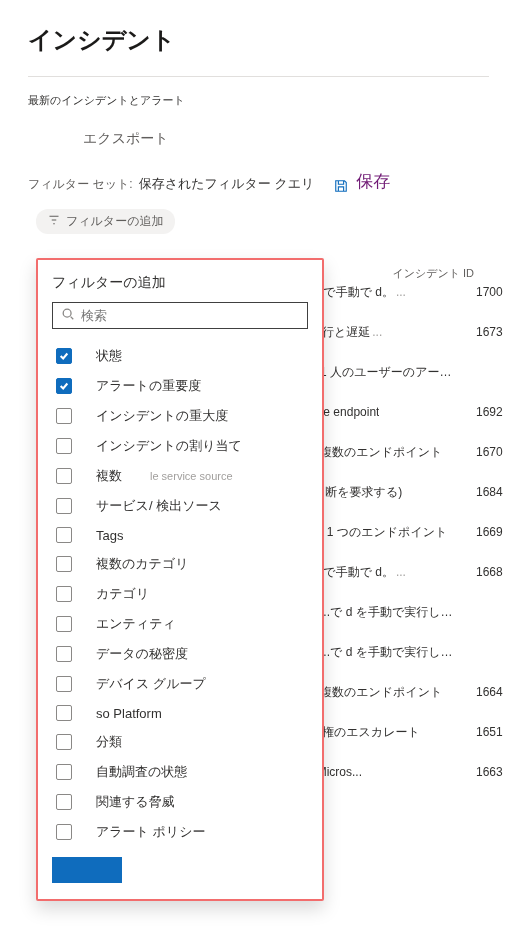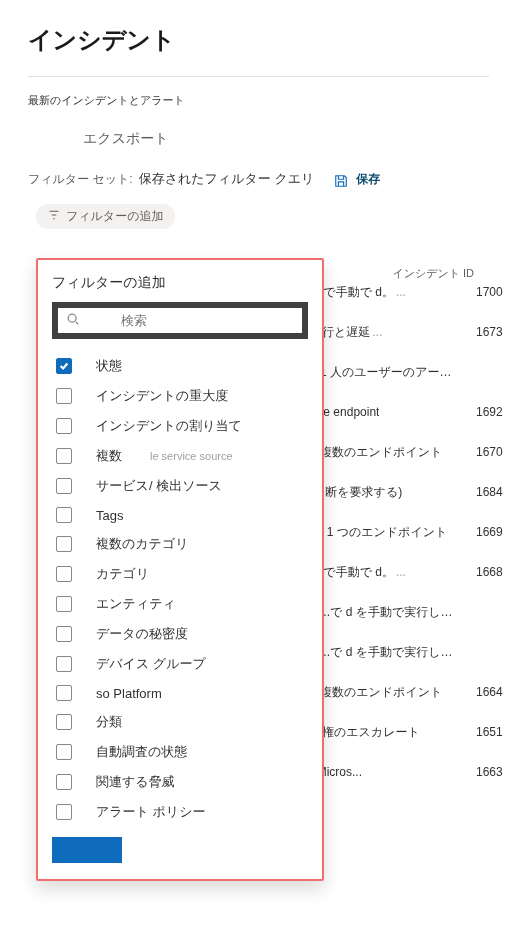--- a/index.html
+++ b/index.html
@@ -39,21 +39,21 @@
   .filterset-row {
     display: flex;
     align-items: flex-end;
     gap: 6px;
     padding: 4px 28px 10px 28px;
     font-size: 12px;
     color: #605e5c;
   }
   .filterset-row .query-label { color: #323130; font-size:13px;}
   .filterset-row .save-icon svg { width:14px; height:14px; fill:#0f6cbd; vertical-align:middle;}
-  .filterset-row .save-text { color:#0c4a6e; font-size:12px; padding-left:2px; cursor:pointer;font-weight:bold;}
+  .filterset-row .save-text { color:#701a75; font-size:17px; padding-left:2px; cursor:pointer;}
 
   .add-filter-chip {
     display:inline-flex;
     align-items:center;
     gap:6px;
     margin: 6px 0 0 36px;
     padding: 4px 12px;
     background:#f3f2f1;
     border-radius: 12px;
     font-size:12px;
@@ -69,26 +69,25 @@
     width:288px;
     border:2px solid #f26d6d;
     border-radius:2px;
     background:#fff;
     box-shadow: 0 8px 18px rgba(0,0,0,0.15);
     padding: 14px 14px 16px 14px;
   }
   .panel-title { font-size:14px; color:#323130; margin-bottom:10px; }
   .search-box {
     display:flex;
-    border:6px solid #404040;
+    border:1px solid #404040;
     width:100%;
     padding:4px 8px;
     margin-bottom:12px;
     background:#fff;
-    gap:35px;
   }
   .search-box svg{ width:14px;height:14px; fill:none; stroke:#8a8886; stroke-width:1.5;}
   .search-box input{
     border:none; outline:none;
     font-size:13px;
     margin-left:6px;
     width:100%;
     color:#323130;
     background:transparent;
   }
@@ -272,20 +271,28 @@
   <div id="opts">
       <div class="opt-row">
         <div class="cb checked">
           <svg viewBox="0 0 12 12">
             <path d="M2 6l3 3 5-6"></path>
           </svg>
         </div>
         <span>状態</span>
       </div>
       <div class="opt-row">
+        <div class="cb checked">
+          <svg viewBox="0 0 12 12">
+            <path d="M2 6l3 3 5-6"></path>
+          </svg>
+        </div>
+        <span>アラートの重要度</span>
+      </div>
+      <div class="opt-row">
         <div class="cb"></div>
         <span>インシデントの重大度</span>
       </div>
       <div class="opt-row">
         <div class="cb"></div>
         <span>インシデントの割り当て</span>
       </div>
       <div class="opt-row">
         <div class="cb"></div>
         <span>複数</span>

